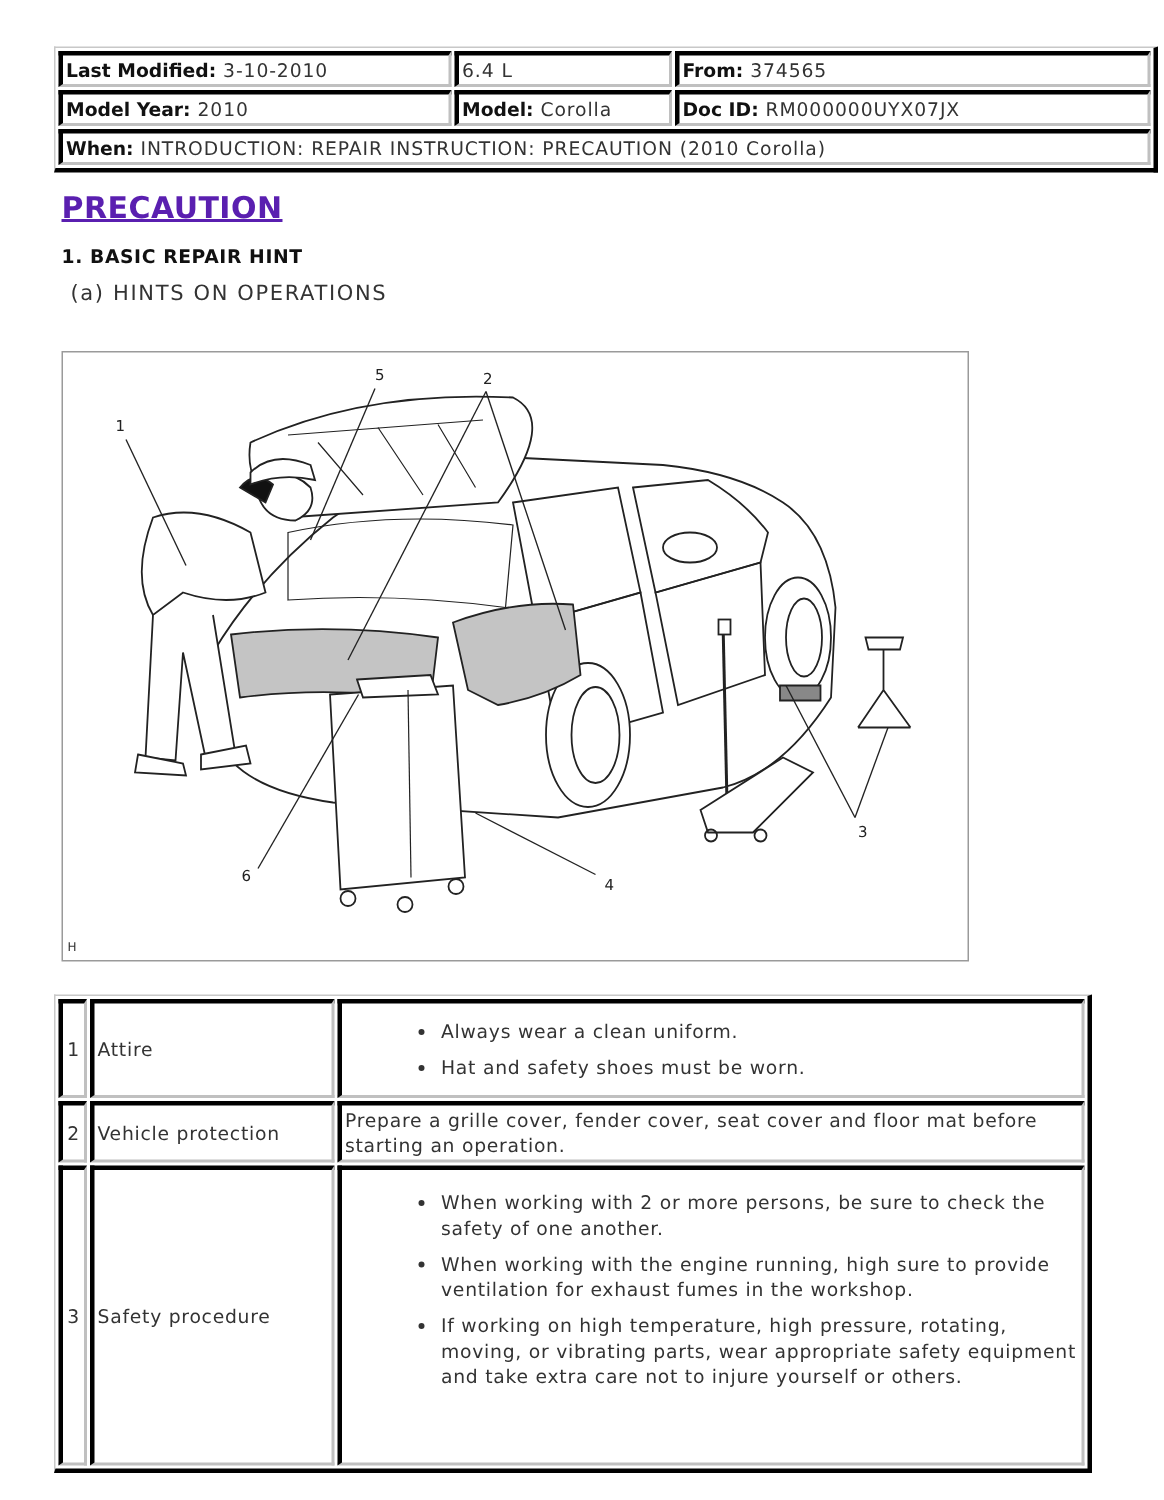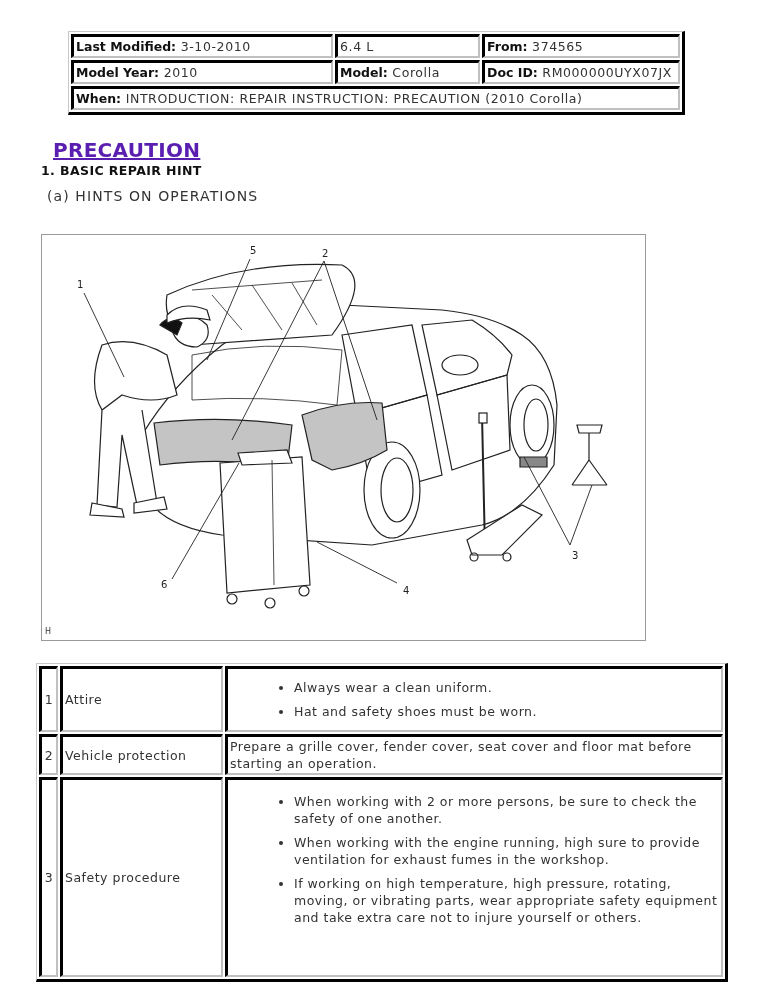--- a/index.html
+++ b/index.html
@@ -13,26 +13,26 @@
     border-top: 1px solid #c8c8c8; border-left: 1px solid #c8c8c8;
     border-right: 3px solid #000; border-bottom: 3px solid #000;
     background: #fff;
   }
   table.bev td {
     border-top: 3px solid #000; border-left: 3px solid #000;
     border-right: 2px solid #c0c0c0; border-bottom: 2px solid #c0c0c0;
     padding: 1px 2px;
     vertical-align: middle;
   }
-  #header-table { position: absolute; left: 36px; top: 31px; width: 617px; margin-left: 32px; }
+  #header-table { position: absolute; left: 36px; top: 31px; width: 736px; }
   #header-table td { font-size: 12.5px; height: 17px; letter-spacing: 0.6px; color: #333; }
   #header-table td b { color: #111; letter-spacing: 0; font-weight: bold; }
 
   #page-title {
-    position: absolute; left: 41px; top: 126px; margin: 12px;
+    position: absolute; left: 41px; top: 126px; margin: 0;
     font-size: 20px; font-weight: bold; color: #5a1fb0; text-decoration: underline;
     letter-spacing: 0.3px;
   }
   #section-title { position: absolute; left: 41px; top: 163px; font-size: 12.5px; font-weight: bold; letter-spacing: 0.4px; }
   #sub-title { position: absolute; left: 47px; top: 188px; font-size: 14px; letter-spacing: 1.1px; color: #333; }
 
   #figure {
     position: absolute; left: 41px; top: 234px; width: 605px; height: 407px;
     border: 1px solid #9a9a9a; background: #fff; box-sizing: border-box;
   }

